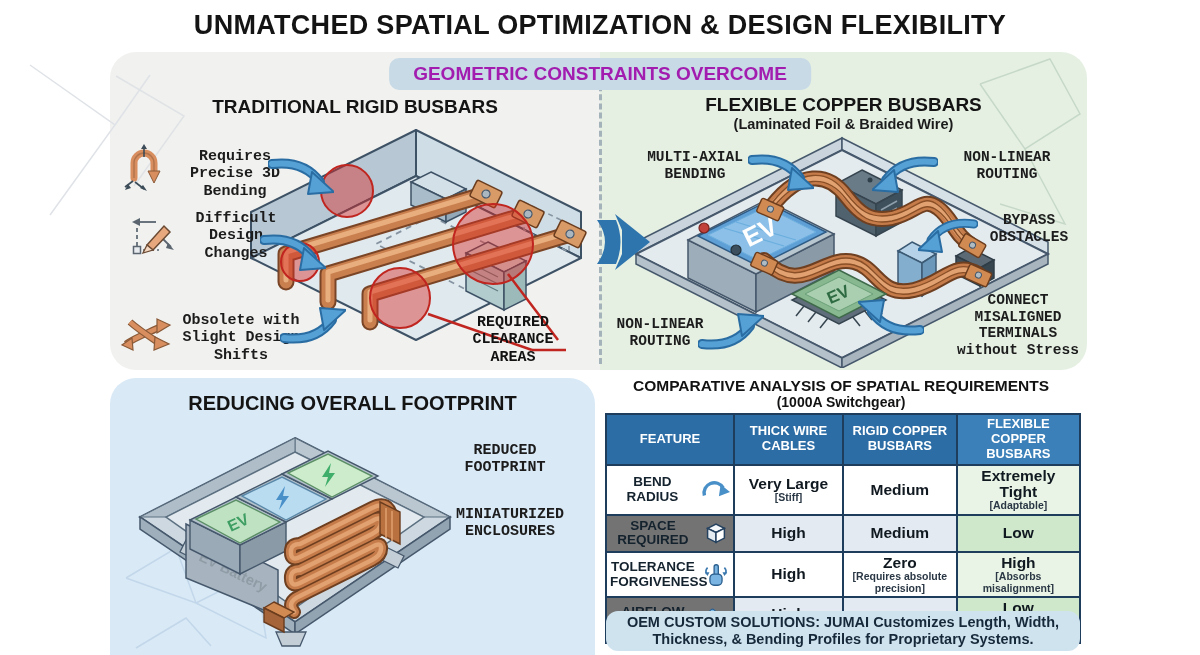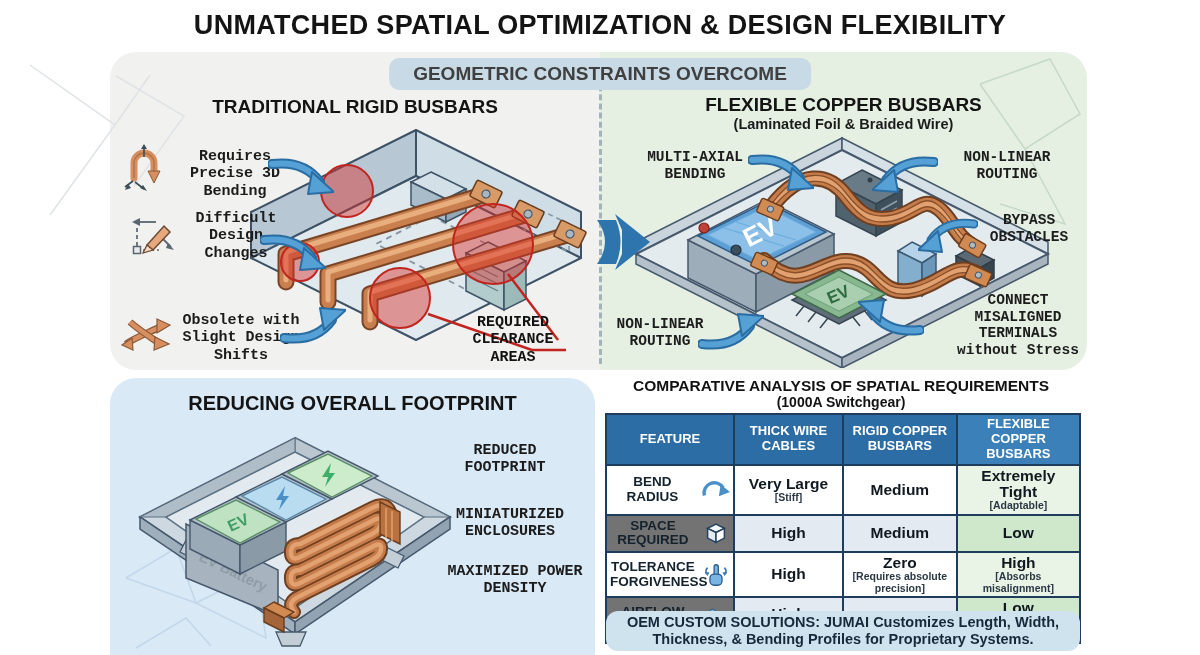--- a/index.html
+++ b/index.html
@@ -4,21 +4,21 @@
 <style>
   * { margin:0; padding:0; box-sizing:border-box; }
   html,body { width:1200px; height:655px; }
   body { font-family:"Liberation Sans", sans-serif; background:#ffffff; overflow:hidden; }
   #stage { position:relative; width:1200px; height:655px; background:#ffffff; }
 
   .page-title { position:absolute; top:10px; left:0; width:1200px; text-align:center;
     font-size:27px; font-weight:800; color:#141414; letter-spacing:.3px; }
 
   .banner { position:absolute; top:58px; left:50%; transform:translateX(-50%);
-    background:#c7dae6; color:#404040; font-size:19px; font-weight:800;
+    background:#c7dae6; color:#a21caf; font-size:19px; font-weight:800;
     padding:5px 24px; border-radius:10px; white-space:nowrap; z-index:6; }
 
   
   .panel { position:absolute; top:52px; height:318px; }
   .panel-left  { left:110px; width:490px; background:#f1f1ef; border-radius:26px 0 0 26px; }
   .panel-right { left:600px; width:487px; background:#e5f0e3; border-radius:0 26px 26px 0; }
   .divider { position:absolute; left:599px; top:58px; height:306px; border-left:3px dashed #a4b2ba; z-index:4; }
 
   .panel-title { position:absolute; top:44px; left:0; width:100%; text-align:center;
     font-size:19px; font-weight:800; color:#141414; }
@@ -350,21 +350,20 @@
     <svg class="pattern" style="left:6px;top:140px" width="160" height="135">
       <polyline points="10,60 60,30 80,85 10,60" fill="none" stroke="#c2d7ea" stroke-width="1.5"></polyline>
       <polyline points="80,85 140,55 150,120 80,85" fill="none" stroke="#c2d7ea" stroke-width="1.5"></polyline>
       <polyline points="20,130 70,100 95,128" fill="none" stroke="#c2d7ea" stroke-width="1.5"></polyline>
     </svg>
 
     <div class="panel-title">REDUCING OVERALL FOOTPRINT</div>
 
     <div class="callout fp-label" style="left:325px;top:128px;width:150px">MINIATURIZED ENCLOSURES</div>
     <div class="callout fp-label" style="left:330px;top:64px;width:130px">REDUCED FOOTPRINT</div>
-    <div class="callout fp-label" style="left:330px;top:185px;width:150px">MAXIMIZED POWER DENSITY</div>
 
     <svg class="illu" style="left:18px;top:38px" width="334" height="238" viewBox="0 0 334 238">
       <defs>
         <path id="coil" d="M166,196 Q158,186 172,180 L244,144 Q254,139 253,131 Q252,126 244,131 L172,167 Q162,172 163,160 Q164,154 172,154 L244,118 Q254,113 253,105 Q252,100 244,105 L172,141 Q162,146 163,134 Q164,128 172,128 L244,92 Q258,85 262,96 L262,112"></path>
       </defs>
       <polygon points="167,22 322,101 167,206 12,101" fill="#cdd8e0" stroke="#46586c" stroke-width="2"></polygon>
       <polygon points="167,22 322,101 296,101 167,36" fill="#bac7d1" stroke="#5c7081" stroke-width="1"></polygon>
       <polygon points="167,22 12,101 38,101 167,36" fill="#aebdc8" stroke="#5c7081" stroke-width="1"></polygon>
       <polygon points="167,36 296,101 167,192 38,101" fill="#e2eaef" stroke="#5c7081" stroke-width="1.5"></polygon>
       <polygon points="12,101 167,206 167,218 12,113" fill="#9fb0bc" stroke="#46586c" stroke-width="1.5"></polygon>

